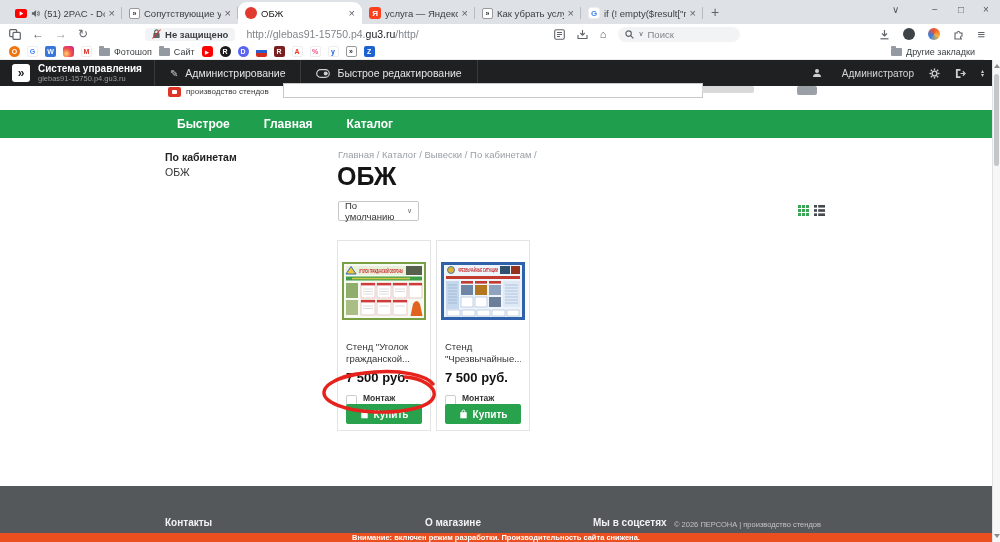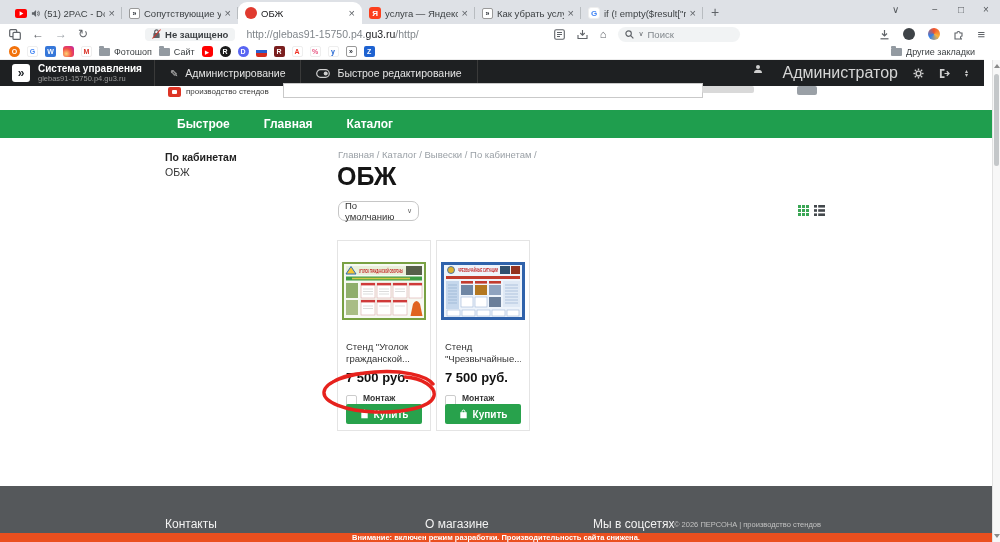--- a/index.html
+++ b/index.html
@@ -49,29 +49,29 @@
   .fv-pc{background:#fff;border:1px solid #eee;color:#e75480}.fv-pc::after{content:"%"}
   .fv-y{background:#fff;border:1px solid #eee;color:#1e62d0}.fv-y::after{content:"y"}
   .fv-bx{background:#fff;border:1px solid #999;color:#2a2f36}.fv-bx::after{content:"»"}
   .fv-z{background:#1e62d0}.fv-z::after{content:"Z"}
   .folder{width:11px;height:8px;background:#939aa1;border-radius:1px;position:relative;flex:0 0 auto}
   .folder::before{content:"";position:absolute;top:-2px;left:0;width:5px;height:2px;background:#939aa1;border-radius:1px 1px 0 0}
   .bmitem{display:flex;align-items:center;gap:4px;font-size:9px;color:#3c4043}
   .bm-other{margin-left:auto}
 
   
-  .adminbar{position:absolute;top:60px;height:26px;left:0;right:16px;background:var(--admin_bar_bg,#1e2022);display:flex;align-items:stretch;color:#e0e0e0}
+  .adminbar{position:absolute;top:60px;height:26px;left:0;right:0;background:var(--admin_bar_bg,#1e2022);display:flex;align-items:stretch;color:#e0e0e0}
   .ab-logo{display:flex;align-items:center;gap:8px;padding:0 12px;border-right:1px solid #3a3a3a}
   .ab-box{width:18px;height:18px;background:#fff;border-radius:3px;color:#23272c;font-weight:bold;font-size:12px;display:flex;align-items:center;justify-content:center}
   .ab-box::after{content:"»"}
   .ab-t1{font-size:10px;font-weight:bold;color:#fff;line-height:11px}
   .ab-t2{font-size:7.5px;color:#9a9a9a;line-height:9px}
   .ab-item{display:flex;align-items:center;gap:7px;padding:0 15px;border-right:1px solid #3a3a3a;font-size:10.5px;color:#e3e3e3}
   .ab-right{margin-left:auto;display:flex;align-items:center;gap:15px;padding-right:16px}
-  .ab-user{display:flex;align-items:flex-start;gap:20px;font-size:16px;color:#d5d5d5}
+  .ab-user{display:flex;align-items:flex-start;gap:20px;font-size:10px;color:#d5d5d5}
   .pencil{font-size:10px;color:#c9c9c9}
   .carets{display:flex;flex-direction:column;font-size:6px;line-height:4.5px;color:#c9c9c9}
 
   
   .siteheader{position:absolute;top:86px;height:24px;left:0;right:8px;background:#fff}
   .slogo{position:absolute;left:168px;top:1px;width:13px;height:10px;background:#dd3526;border-radius:2px}
   .slogo::after{content:"";position:absolute;left:4px;top:3px;width:5px;height:4px;background:#fff;border-radius:1px}
   .scaption{position:absolute;left:186px;top:1px;font-size:8px;color:#3a3a3a}
   .ssearch{position:absolute;left:283px;top:-3px;width:420px;height:15px;border:1px solid #c9c9c9;background:#fff}
   .smudge1{position:absolute;left:702px;top:0;width:52px;height:7px;background:#d9d9d9;border-radius:2px}
@@ -81,40 +81,40 @@
   .greennav{position:absolute;top:110px;height:28px;left:0;right:8px;background:var(--nav_green,#1f9e4e);display:flex;align-items:center;padding-left:160px}
   .gn-item{height:28px;line-height:28px;padding:0 17px;font-size:12px;font-weight:bold;color:#fff}
   .gn-item.active{background:var(--nav_green_active,#36ad63)}
   .gn-chev{font-size:8px;margin-left:5px;opacity:.9}
 
   
   .sb-section{position:absolute;left:165px;top:151px;font-size:10.5px;font-weight:bold;color:#222}
   .sb-item{position:absolute;left:165px;top:166px;font-size:10.5px;color:#333}
   .crumbs{position:absolute;left:338px;top:149px;font-size:9.5px;color:#9aa0a6}
   .ptitle-h1{position:absolute;left:337px;top:162px;font-size:25px;font-weight:bold;color:#151515}
-  .sort{position:absolute;left:338px;top:201px;width:81px;height:20px;border:1px solid #c6c6c6;border-radius:7px;background:#fff;display:flex;align-items:center;justify-content:space-between;padding:0 6px;font-size:9.5px;color:#333}
+  .sort{position:absolute;left:338px;top:201px;width:81px;height:20px;border:1px solid #c6c6c6;border-radius:2px;background:#fff;display:flex;align-items:center;justify-content:space-between;padding:0 6px;font-size:9.5px;color:#333}
   .sort .chev{font-size:7px;color:#666}
   .vtoggle{position:absolute;top:205px;width:11px;height:11px}
   .vt-grid{left:798px}.vt-list{left:814px}
 
   
   .card{position:absolute;top:240px;width:94px;height:191px;border:1px solid #e4e4e4;background:#fff}
   .card1{left:337px}.card2{left:436px}
   .poster{display:block;margin:21px auto 0}
   .card .name{margin:21px 8px 0;font-size:9.5px;line-height:12px;color:#333;height:24px;overflow:hidden}
   .card .price{margin:5px 8px 0;font-size:13px;font-weight:bold;color:#111}
   .card .opt{display:flex;gap:6px;margin:8px 8px 0}
   .card .cb{width:11px;height:11px;border:1px solid #ccc;border-radius:2px;background:#fff;flex:0 0 auto;margin-top:2px}
   .card .olbl{font-size:8.5px;font-weight:bold;color:#333;line-height:10.5px}
   .buy{position:absolute;left:8px;right:8px;bottom:6px;height:20px;background:var(--buy_button_green,#28a24c);border-radius:2px;color:#fff;font-size:10px;font-weight:bold;display:flex;align-items:center;justify-content:center;gap:5px}
   .annotation{position:absolute;left:321px;top:369px;color:var(--annotation_red,#e6221d);pointer-events:none}
 
   
   .footer{position:absolute;top:486px;height:47px;left:0;right:8px;background:var(--footer_bg,#55585b)}
-  .fcol{position:absolute;top:31px;font-size:12px;font-weight:normal;color:#f2f2f2}
+  .fcol{position:absolute;top:31px;font-size:10px;font-weight:bold;color:#f2f2f2}
   .fc1{left:165px}.fc2{left:425px}.fc3{left:593px}
   .fcopy{position:absolute;left:674px;top:34px;font-size:7.5px;color:#c2c2c2}
   .devbar{position:absolute;top:533px;height:9px;left:0;right:8px;background:var(--dev_bar_orange,#ea4f1f);color:#fff;font-size:7.5px;font-weight:bold;display:flex;align-items:center;justify-content:center;line-height:9px}
 
   
   .scrollbar{position:absolute;top:60px;right:0;width:8px;bottom:0;background:#f7f7f7;border-left:1px solid #e2e2e2}
   .sb-arrow{position:absolute;left:1px;width:0;height:0;border-left:3px solid transparent;border-right:3px solid transparent}
   .sb-up{top:4px;border-bottom:4px solid #8a8a8a}
   .sb-down{bottom:4px;border-top:4px solid #8a8a8a}
   .sb-thumb{position:absolute;left:1px;top:14px;width:5px;height:92px;background:#c4c7c9;border-radius:3px}

